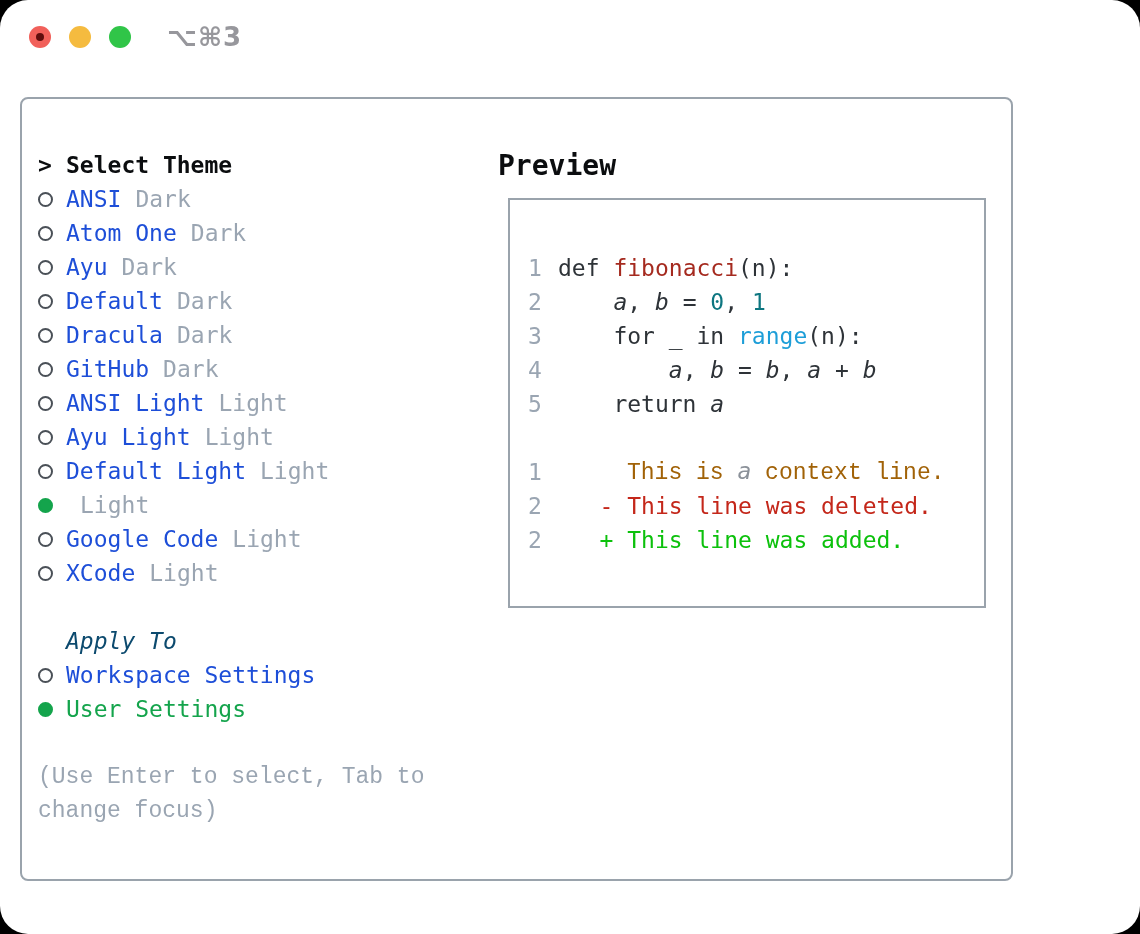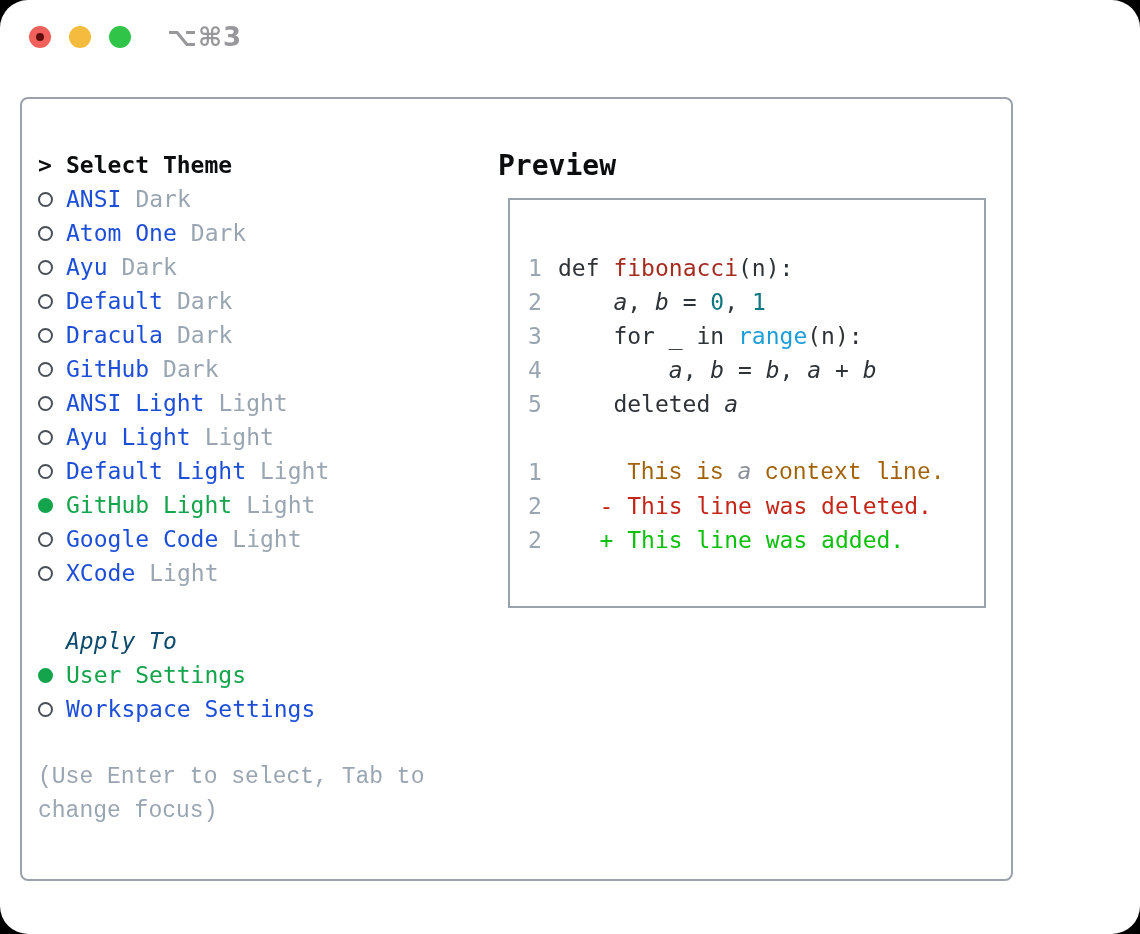--- a/index.html
+++ b/index.html
@@ -77,52 +77,52 @@
       <div>
           <div class="row"><span class="icon-cell"><span class="circle"></span></span><span class="label">ANSI</span><span class="variant">Dark</span></div>
           <div class="row"><span class="icon-cell"><span class="circle"></span></span><span class="label">Atom One</span><span class="variant">Dark</span></div>
           <div class="row"><span class="icon-cell"><span class="circle"></span></span><span class="label">Ayu</span><span class="variant">Dark</span></div>
           <div class="row"><span class="icon-cell"><span class="circle"></span></span><span class="label">Default</span><span class="variant">Dark</span></div>
           <div class="row"><span class="icon-cell"><span class="circle"></span></span><span class="label">Dracula</span><span class="variant">Dark</span></div>
           <div class="row"><span class="icon-cell"><span class="circle"></span></span><span class="label">GitHub</span><span class="variant">Dark</span></div>
           <div class="row"><span class="icon-cell"><span class="circle"></span></span><span class="label">ANSI Light</span><span class="variant">Light</span></div>
           <div class="row"><span class="icon-cell"><span class="circle"></span></span><span class="label">Ayu Light</span><span class="variant">Light</span></div>
           <div class="row"><span class="icon-cell"><span class="circle"></span></span><span class="label">Default Light</span><span class="variant">Light</span></div>
-          <div class="row"><span class="icon-cell"><span class="circle filled"></span></span><span class="label selected">GitHub Light</span><span class="variant">Light</span></div>
+          <div class="row"><span class="icon-cell"><span class="circle filled"></span></span><span class="variant">Light</span></div>
           <div class="row"><span class="icon-cell"><span class="circle"></span></span><span class="label">Google Code</span><span class="variant">Light</span></div>
           <div class="row"><span class="icon-cell"><span class="circle"></span></span><span class="label">XCode</span><span class="variant">Light</span></div>
         </div>
 
       <div class="row"></div>
 
       <div class="row">
         <span class="icon-cell"></span>
         <span class="apply-hdr">Apply To</span>
       </div>
 
       <div>
+          <div class="row"><span class="icon-cell"><span class="circle"></span></span><span class="label">Workspace Settings</span></div>
           <div class="row"><span class="icon-cell"><span class="circle filled"></span></span><span class="label selected">User Settings</span></div>
-          <div class="row"><span class="icon-cell"><span class="circle"></span></span><span class="label">Workspace Settings</span></div>
         </div>
 
       <div class="row"></div>
 
       <div class="row hint">(Use Enter to select, Tab to</div>
       <div class="row hint">change focus)</div>
     </div>
 
     <div class="preview-title">Preview</div>
 
     <div class="preview-box">
       <div class="code-block">
           <div class="code-row"><span class="ln">1</span><span class="code"><span class="t-plain">def </span><span class="t-func">fibonacci</span><span class="t-plain">(n):</span></span></div>
           <div class="code-row"><span class="ln">2</span><span class="code"><span class="t-plain">    </span><span class="t-var">a</span><span class="t-plain">, </span><span class="t-var">b</span><span class="t-plain"> = </span><span class="t-num">0</span><span class="t-plain">, </span><span class="t-num">1</span></span></div>
           <div class="code-row"><span class="ln">3</span><span class="code"><span class="t-plain">    for _ in </span><span class="t-builtin">range</span><span class="t-plain">(n):</span></span></div>
           <div class="code-row"><span class="ln">4</span><span class="code"><span class="t-plain">        </span><span class="t-var">a</span><span class="t-plain">, </span><span class="t-var">b</span><span class="t-plain"> = </span><span class="t-var">b</span><span class="t-plain">, </span><span class="t-var">a</span><span class="t-plain"> + </span><span class="t-var">b</span></span></div>
-          <div class="code-row"><span class="ln">5</span><span class="code"><span class="t-plain">    deleted </span><span class="t-var">a</span></span></div>
+          <div class="code-row"><span class="ln">5</span><span class="code"><span class="t-plain">    return </span><span class="t-var">a</span></span></div>
           <div class="code-row"><span class="ln"></span><span class="code"></span></div>
           <div class="code-row"><span class="ln">1</span><span class="code"><span class="t-ctx">     This is </span><span class="t-ctxvar">a</span><span class="t-ctx"> context line.</span></span></div>
           <div class="code-row"><span class="ln">2</span><span class="code"><span class="t-del">   - This line was deleted.</span></span></div>
           <div class="code-row"><span class="ln">2</span><span class="code"><span class="t-add">   + This line was added.</span></span></div>
         </div>
     </div>
 
   </div>
 </div>
 

